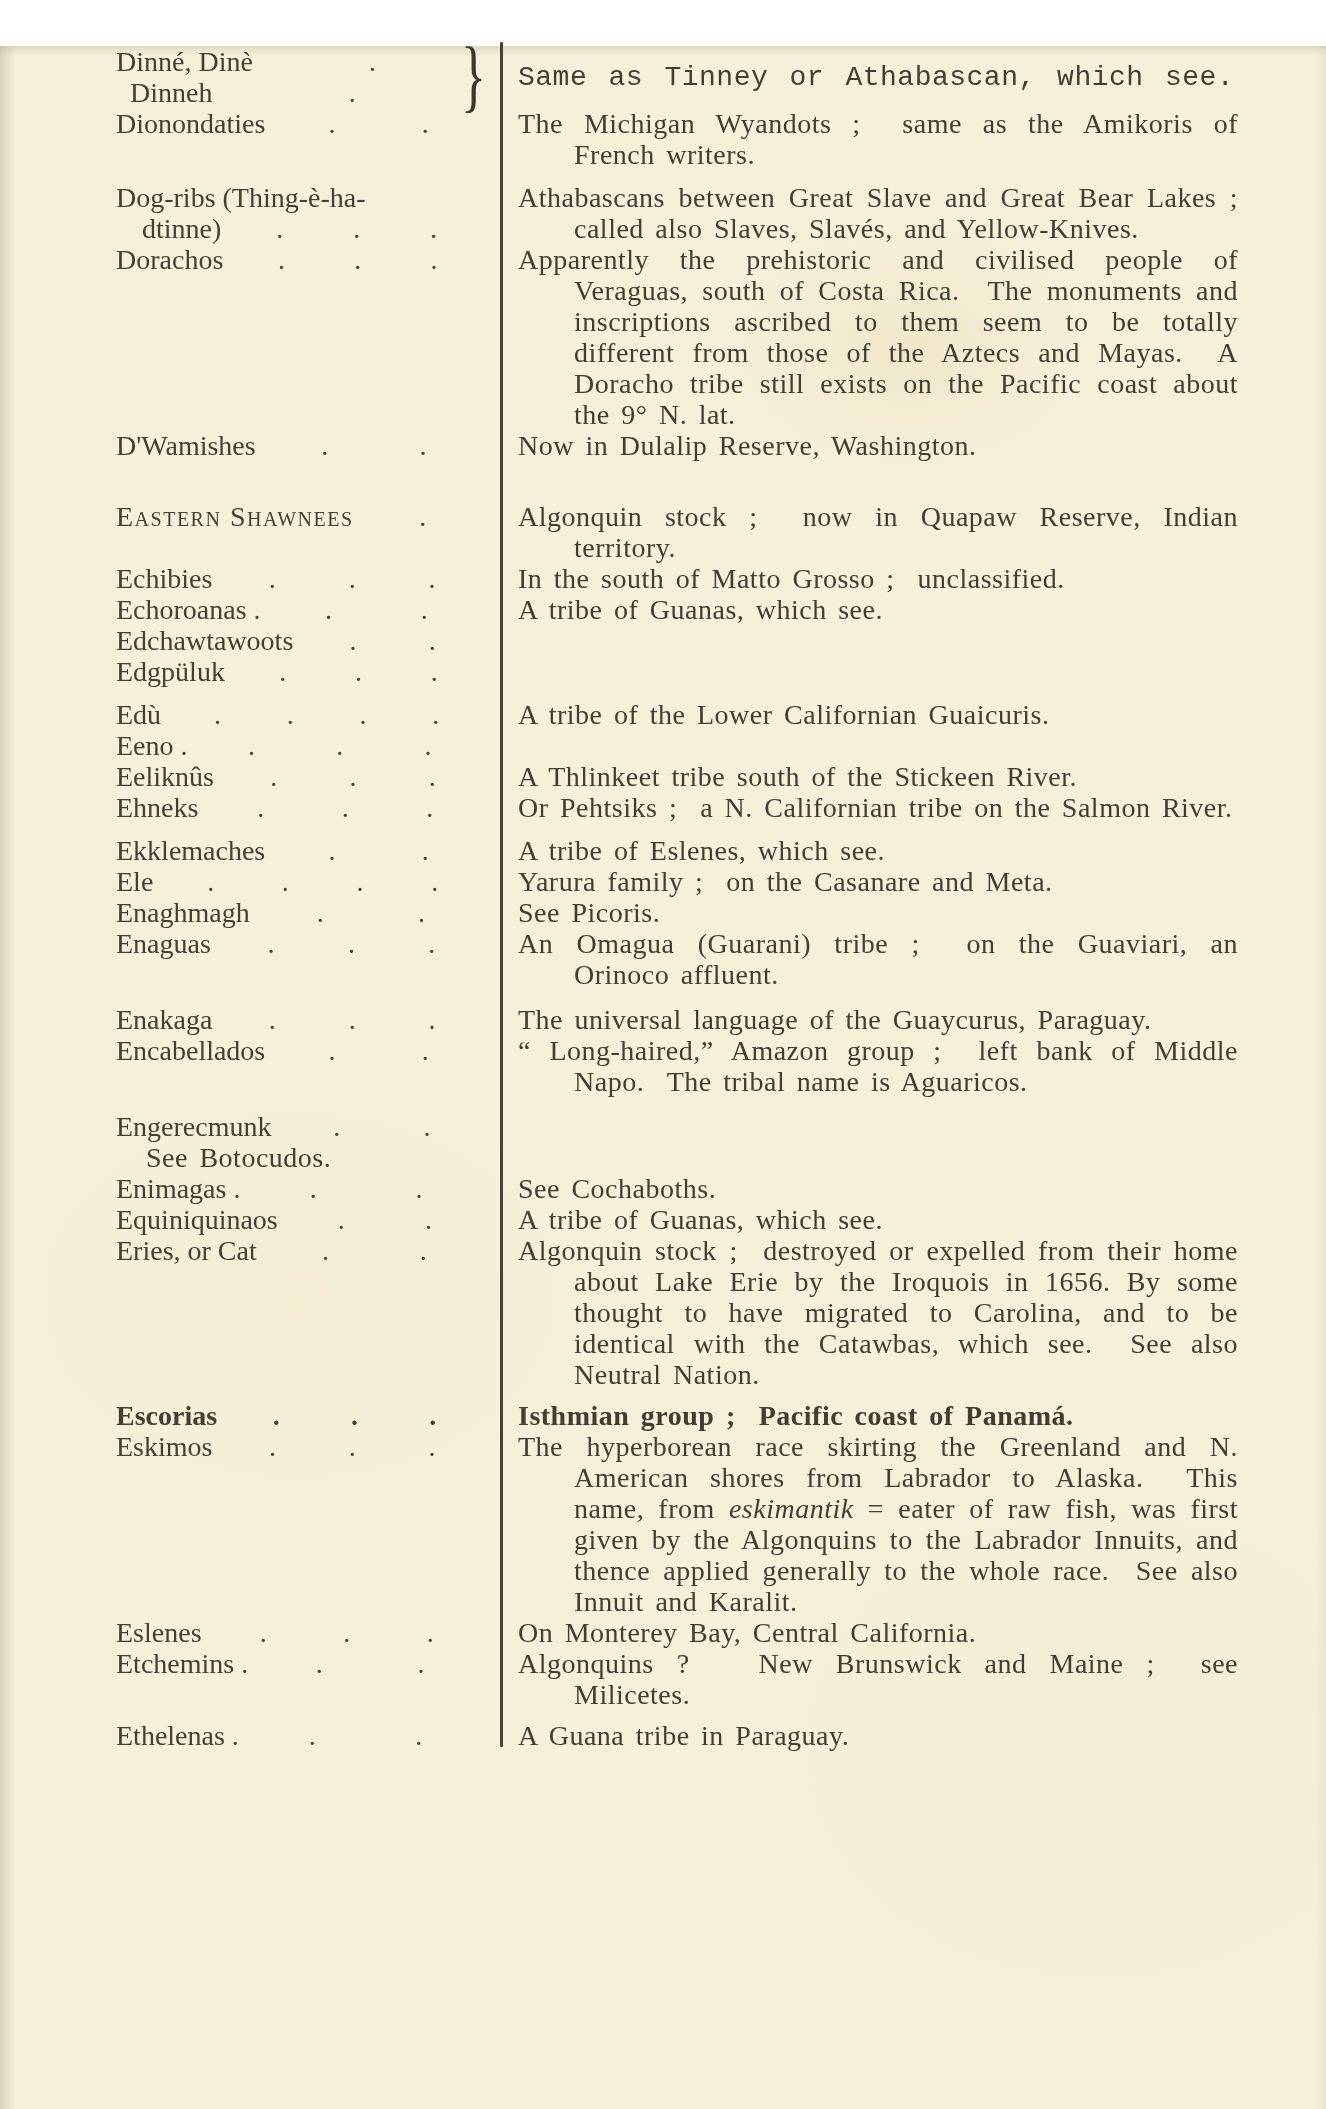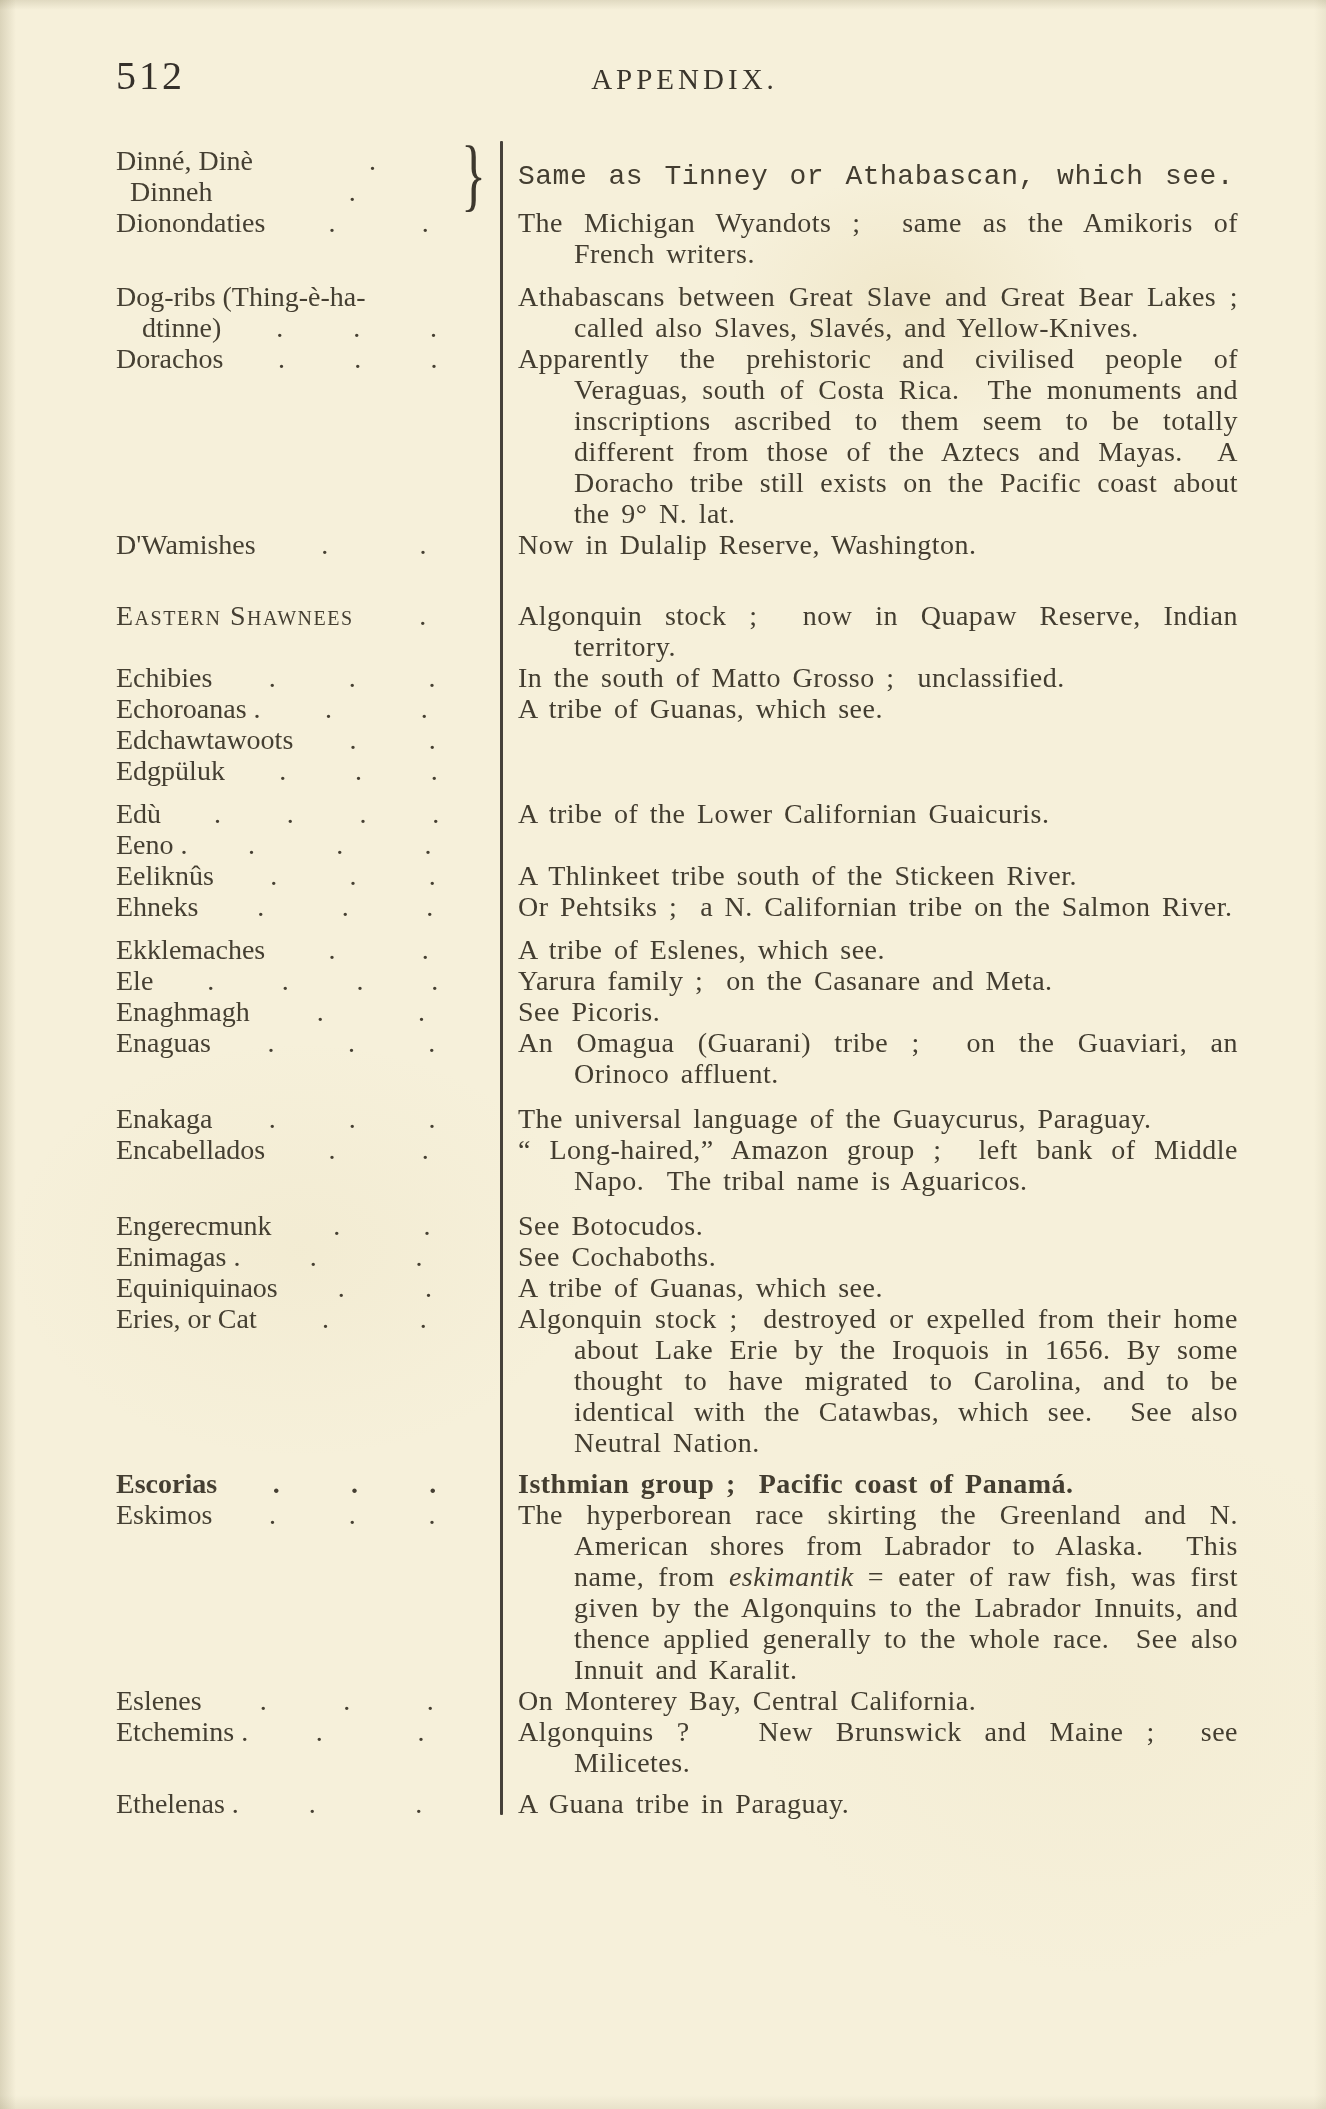--- a/index.html
+++ b/index.html
@@ -69,24 +69,20 @@
     word-spacing:4px;letter-spacing:0.5px;
   }
   .brace-row .def{display:flex;align-items:center;min-height:62px;}
   .brace-row .dtext{text-align:left;font-family:Liberation Mono, monospace;}
   .it{font-style:italic;}
 </style>
 </head>
 <body>
 
 <div class="page">
-  <div class="header">
-    <span class="pageno">512</span>
-    <span class="runhead">APPENDIX.</span>
-  </div>
 
   <div class="list">
     <div class="vrule"></div>
 
   <div class="row brace-row">
     <div class="term">
           <div class="tline">
             <span class="tword">Dinné, Dinè</span>
             <span class="dots">
               <span class="dot">.</span>
@@ -370,21 +366,21 @@
             <span class="dots">
               <span class="dot">.</span>
               <span class="dot">.</span>
             </span>
           </div>
         </div>
     <div class="def">
           <div class="dtext">“ Long-haired,” Amazon group ;  left bank of Middle Napo.  The tribal name is Aguaricos.</div>
         </div>
   </div>
-      <div class="row" style="margin-top: 14px;">
+      <div class="row" style="margin-top: 14px; flex-direction: column;">
     <div class="term">
           <div class="tline">
             <span class="tword">Engerecmunk</span>
             <span class="dots">
               <span class="dot">.</span>
               <span class="dot">.</span>
             </span>
           </div>
         </div>
     <div class="def">

